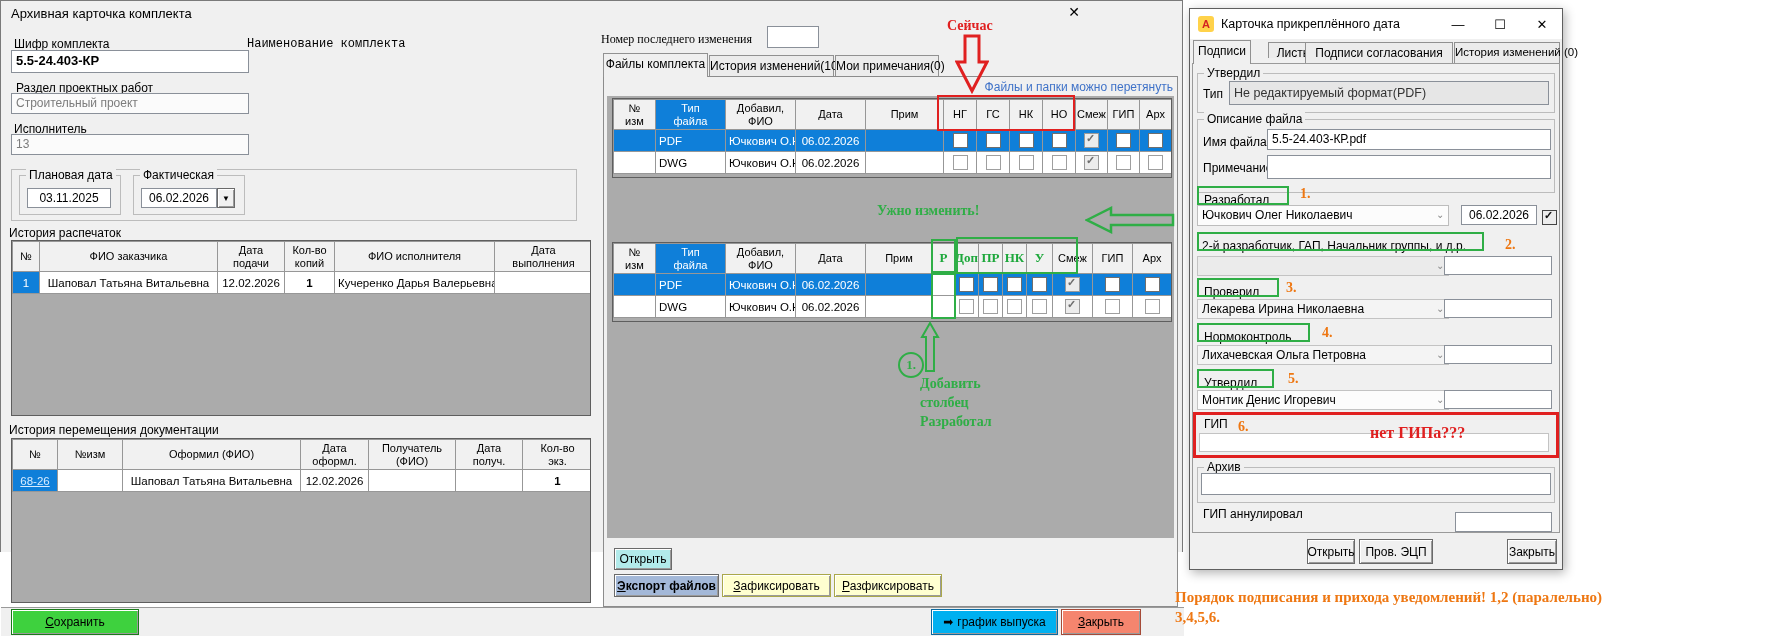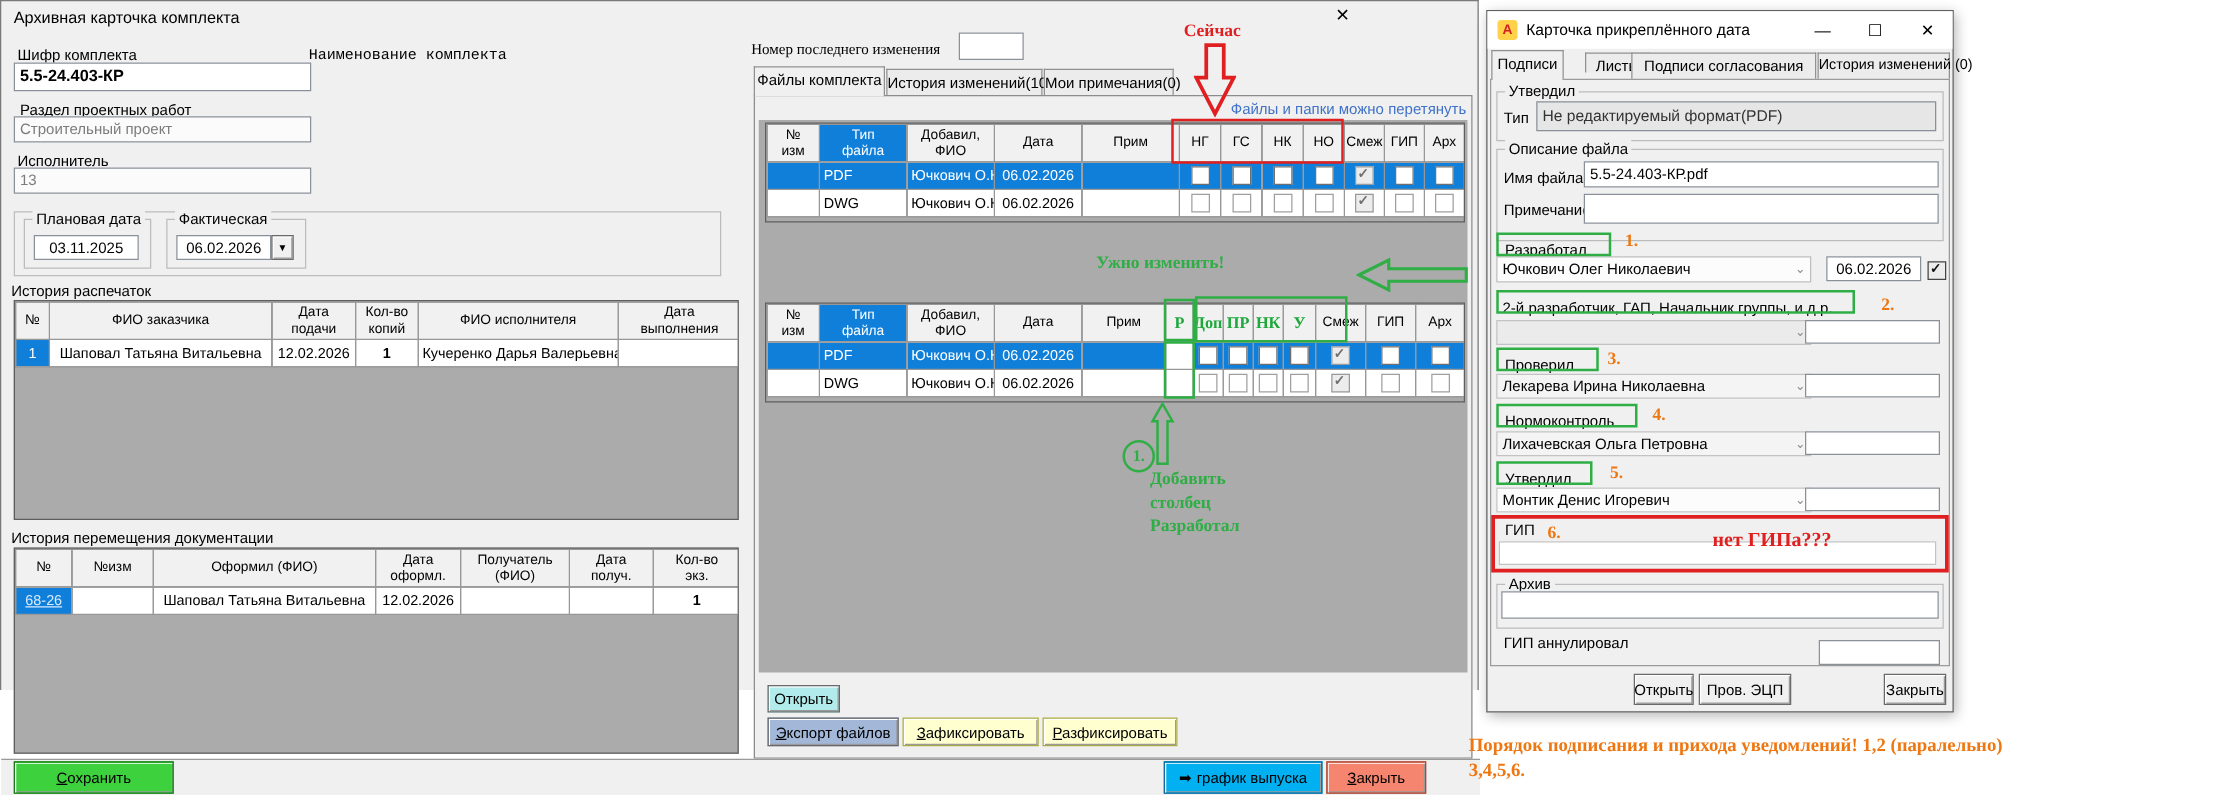--- a/index.html
+++ b/index.html
@@ -296,21 +296,21 @@
           <td><span class="cb dim"></span></td>
           <td><span class="cb chk"></span></td>
           <td><span class="cb dim"></span></td>
           <td><span class="cb dim"></span></td>
         </tr>
       </tbody>
         </table>
     </div>
 
     <div class="btn" style="left:613px;top:547px;width:58px;height:22px;background:#b2ebeb;">Открыть</div>
-    <div class="btn" style="left:613px;top:573px;width:105px;height:23px;background:#a3b8d8;">
+    <div class="btn" style="left:613px;top:573px;width:105px;height:23px;background:#a3b8d8;font-weight:bold;">
         <span class="cap">Экспорт файлов</span>
       </div>
     <div class="btn" style="left:721px;top:573px;width:109px;height:23px;background:#ffffd0;border-color:#aaa84a;">
         <span class="cap">Зафиксировать</span>
       </div>
     <div class="btn" style="left:833px;top:573px;width:108px;height:23px;background:#ffffd0;border-color:#aaa84a;">
         <span class="cap">Разфиксировать</span>
       </div>
 
     <div class="abs" style="left:0;top:606px;width:1183px;height:30px;border-top:1px solid #9a9a9a;background:#f0f0f0;"></div>

